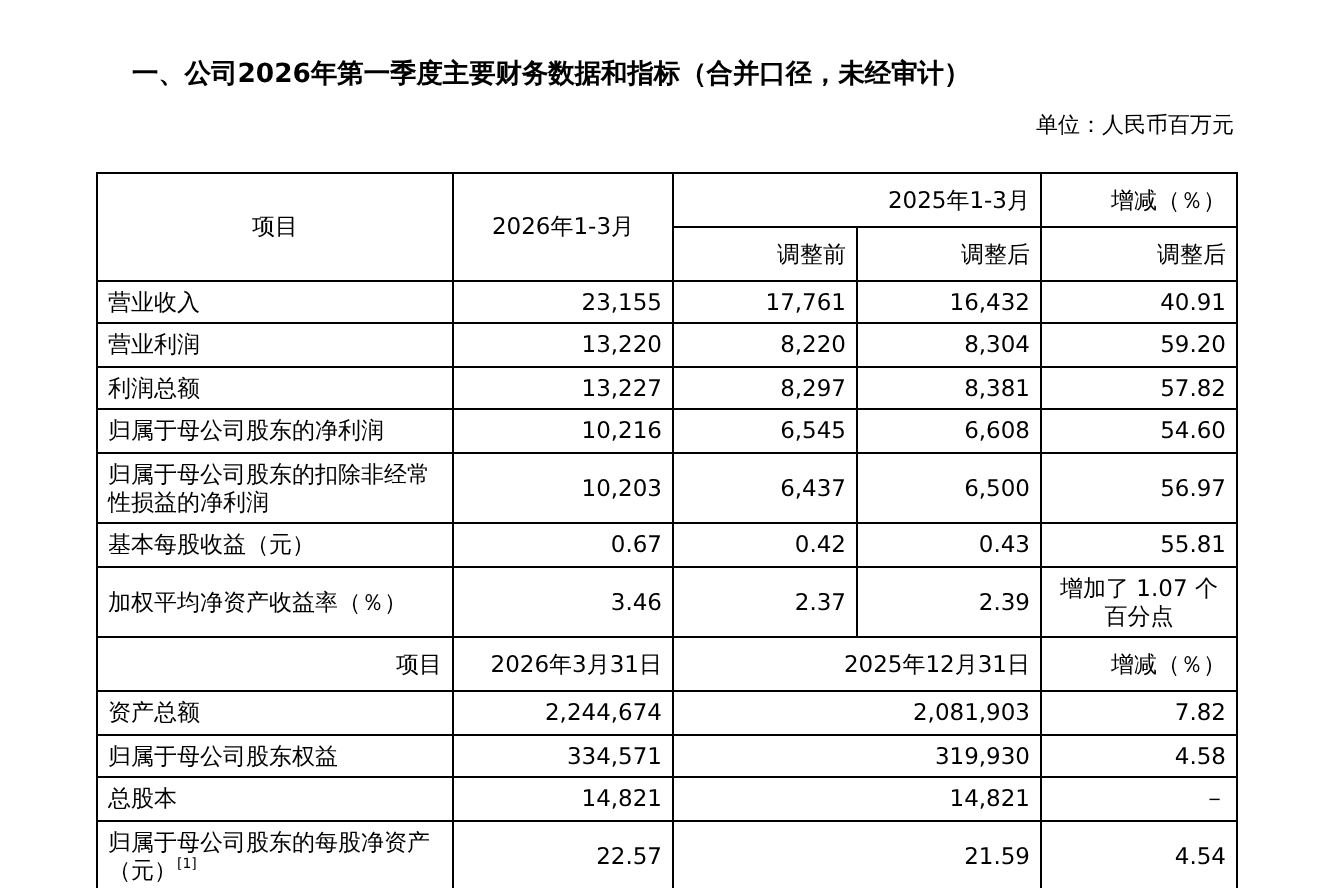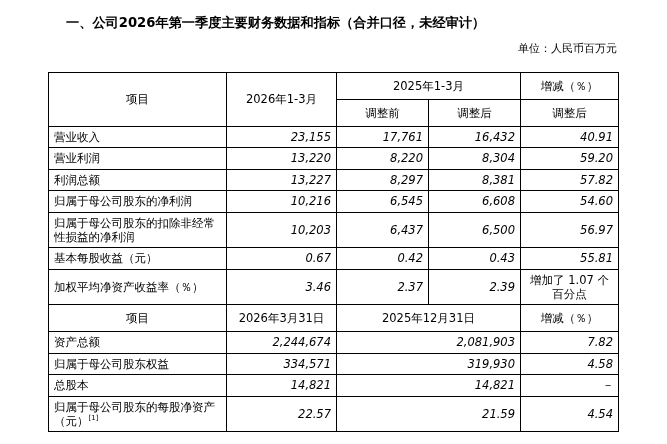--- a/index.html
+++ b/index.html
@@ -12,21 +12,21 @@
     background: #ffffff;
     font-family: "DejaVu Sans", "Liberation Sans", sans-serif;
     color: #000000;
     overflow: hidden;
   }
   .page {
     position: relative;
     width: 667px;
     height: 444px;
     box-sizing: border-box;
-    padding: 10px 26px 0 26px;
+    padding: 24px 26px 0 26px;
   }
   .doc-title {
     font-size: 13.2px;
     font-weight: bold;
     letter-spacing: 0px;
     margin: 4px 0 0 40px;
     white-space: nowrap;
   }
   .unit-line {
     text-align: right;
@@ -47,34 +47,33 @@
     vertical-align: middle;
     line-height: 1.25;
   }
   .col-item   { width: 178px; }
   .col-a      { width: 110px; }
   .col-b      { width: 92px; }
   .col-c      { width: 92px; }
   .col-d      { width: 98px; }
 
   .hdr {
-    text-align: center;
+    text-align: right;
     height: 20px;
   }
   .hdr-tall {
     text-align: center;
   }
   .lbl {
     text-align: left;
     padding-left: 7px;
   }
   .num {
     text-align: right;
     padding-right: 8px;
-    font-style: italic;
   }
   .two-line {
     line-height: 1.3;
   }
   .sup {
     font-size: 7px;
     vertical-align: super;
   }
   .r-pct {
     text-align: center;

